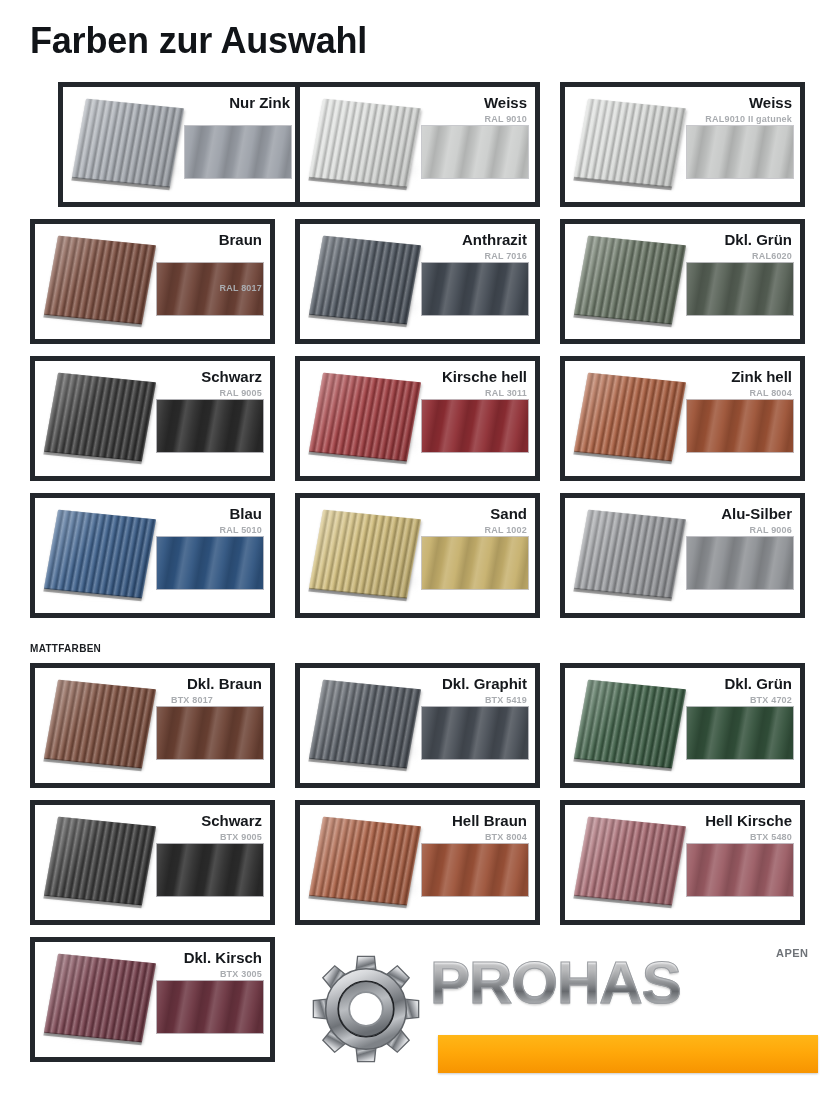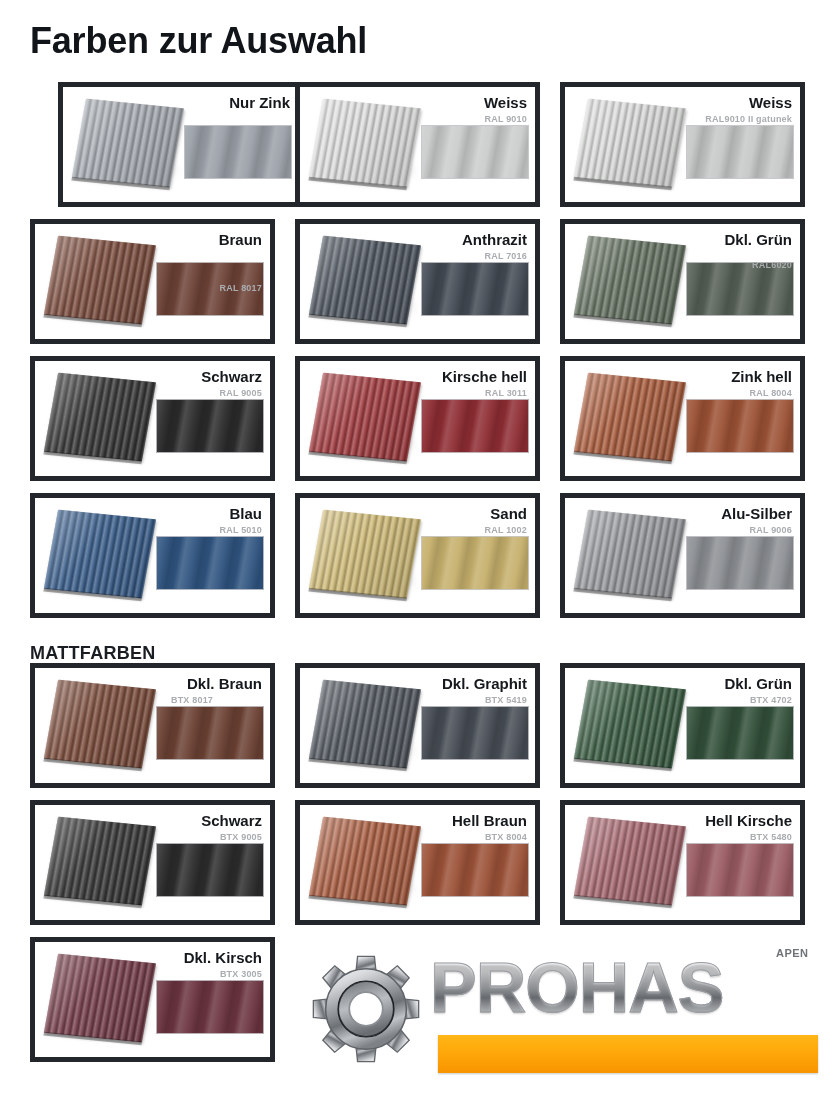--- a/index.html
+++ b/index.html
@@ -15,21 +15,21 @@
     position: absolute;
     left: 30px; top: 20px;
     font-size: 36px;
     font-weight: bold;
     color: #111418;
     letter-spacing: -0.2px;
   }
 
   .section-heading {
     position: absolute;
-    font-size: 18px;
+    font-size: 10px;
     font-weight: bold;
     color: #1a1d21;
     letter-spacing: 0.3px;
   }
 
   
   .card {
     position: absolute;
     width: 245px; height: 125px;
     border: 5px solid #23272c;
@@ -125,21 +125,21 @@
       rgba(255,255,255,0.16) 30px
     );
   }
 
   
   .logo { position: absolute; }
   .gear-icon { position: absolute; left: 0; top: 8px; width: 112px; height: 112px; }
   .brand-text {
     position: absolute;
     left: 120px; top: 8px;
-    font-size: 70px;
+    font-size: 60px;
     font-weight: bold;
     letter-spacing: -1px;
     line-height: 1;
     background: linear-gradient(180deg, #fdfdfd 0%, #e2e3e5 28%, #a8abaf 52%, #7d8186 64%, #c9ccd0 82%, #8b8f94 100%);
     -webkit-background-clip: text;
     background-clip: text;
     color: transparent;
     -webkit-text-stroke: 1px #9a9da1;
     text-shadow: 0 2px 2px rgba(0,0,0,0.18);
   }
@@ -260,21 +260,21 @@
             <div class="panel-shadow"></div>
             <div class="panel" style="background: rgb(99, 112, 95);">
               <div class="ribs"></div>
               <div class="sheen"></div>
               <div class="edge"></div>
             </div>
           </div>
           <div class="swatch" style="top: 38px; background: rgb(86, 96, 85);">
             <div class="stripes"></div>
           </div>
-          <div class="card-code" style="top: 36px; padding-left: 40px;">RAL6020</div>
+          <div class="card-code" style="top: 27px; padding-left: 40px;">RAL6020</div>
           <div class="card-label">Dkl. Grün</div>
         </div>
       </div>
       <div class="card" style="left: 30px; top: 356px;">
         <div class="card-inner">
           <div class="panel-wrap">
             <div class="panel-shadow"></div>
             <div class="panel" style="background: rgb(52, 52, 52);">
               <div class="ribs"></div>
               <div class="sheen"></div>

